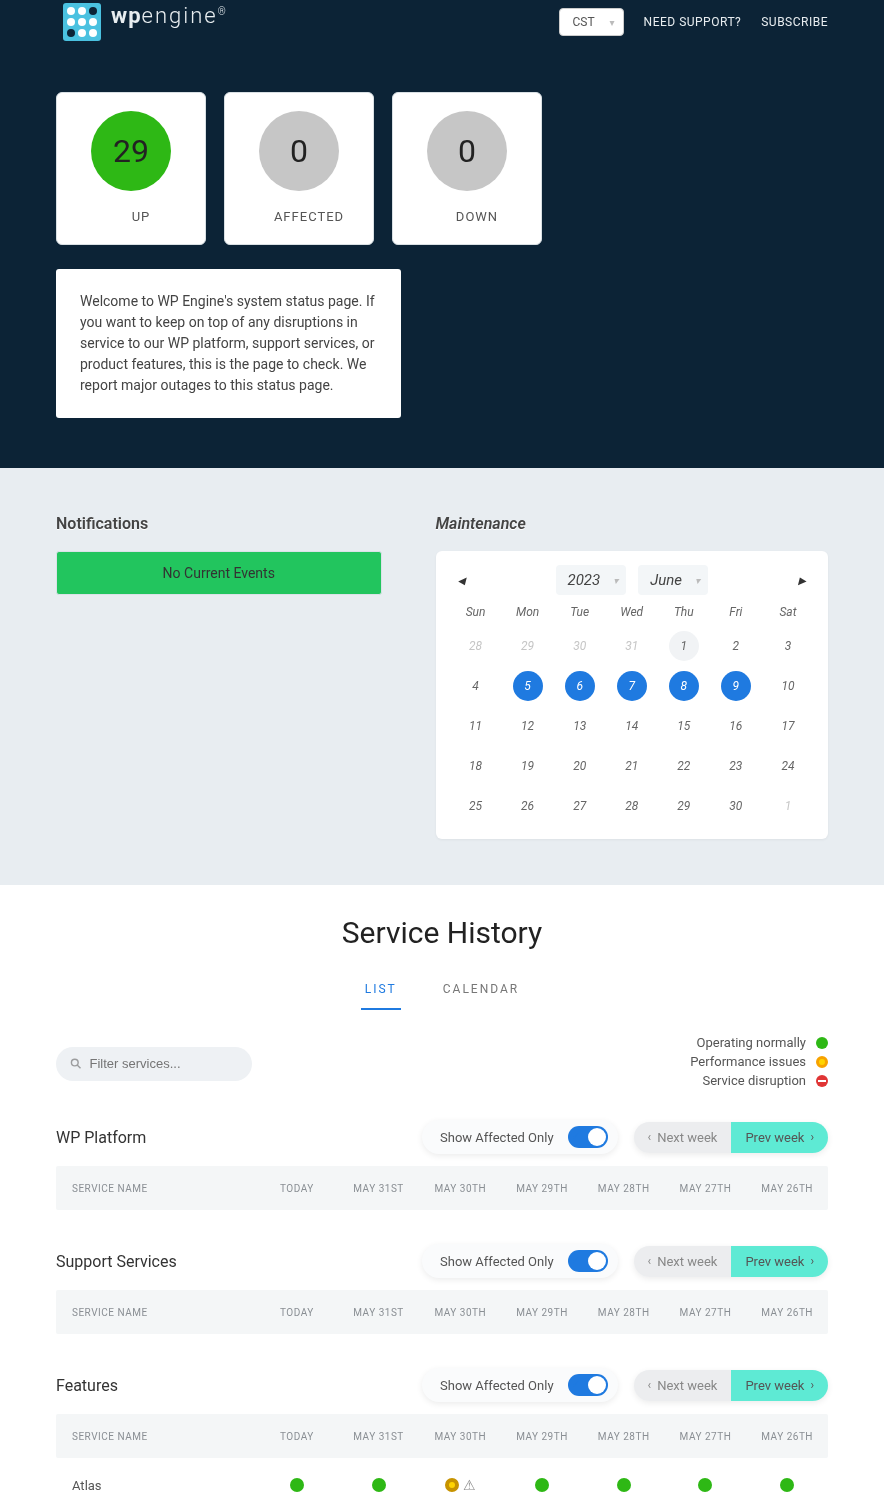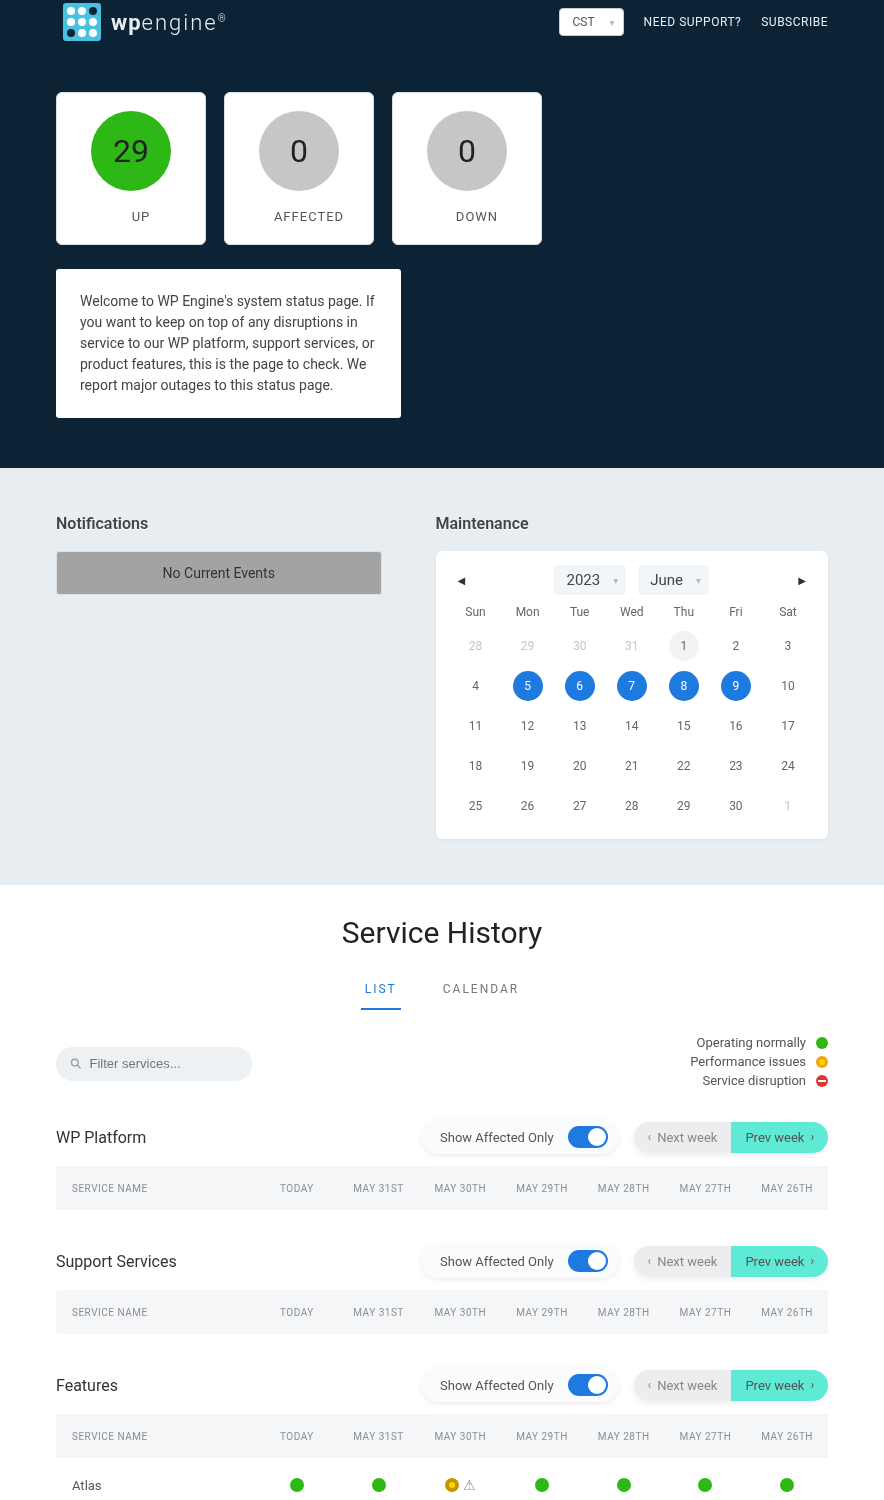--- a/index.html
+++ b/index.html
@@ -7,21 +7,21 @@
 
   
   .header {
     background: #0c2336;
     padding: 0 56px;
     height: 44px;
     display: flex;
     align-items: center;
     justify-content: space-between;
   }
-  .header-left { display: flex; align-items: center; padding-left: 7px; }
+  .header-left { display: flex; align-items: flex-start; padding-left: 7px; }
   .logo-mark {
     width: 38px; height: 38px;
     background: #4ac1e0;
     border-radius: 3px;
     position: relative;
     display: flex; flex-wrap: wrap;
     padding: 4px; gap: 3px;
   }
   .logo-mark span {
     width: 8px; height: 8px; background: #fff; border-radius: 50%;
@@ -82,26 +82,26 @@
     padding: 46px 56px;
     display: flex; gap: 54px;
   }
   .col-title {
     font-size: 16px; font-weight: 600; color: #444;
     text-shadow: 0 1px 0 #fff;
     margin-bottom: 18px;
   }
   .notifications { width: 345px; }
   .no-events {
-    background: #a3a3a3; border: 1px solid #dbe2e8;
+    background: #22c55e; border: 1px solid #dbe2e8;
     border-radius: 3px; height: 44px;
     display: flex; align-items: center; justify-content: center;
     font-size: 14px; color: #333;
   }
-  .maintenance { width: 416px; }
+  .maintenance { width: 416px; font-style: italic; }
   .calendar {
     background: #fff; border-radius: 6px;
     padding: 10px 14px 18px;
     box-shadow: 0 1px 3px rgba(0,0,0,0.05);
   }
   .cal-header {
     height: 38px; display: flex; align-items: center; justify-content: space-between;
     padding: 0 2px;
   }
   .cal-nav {

